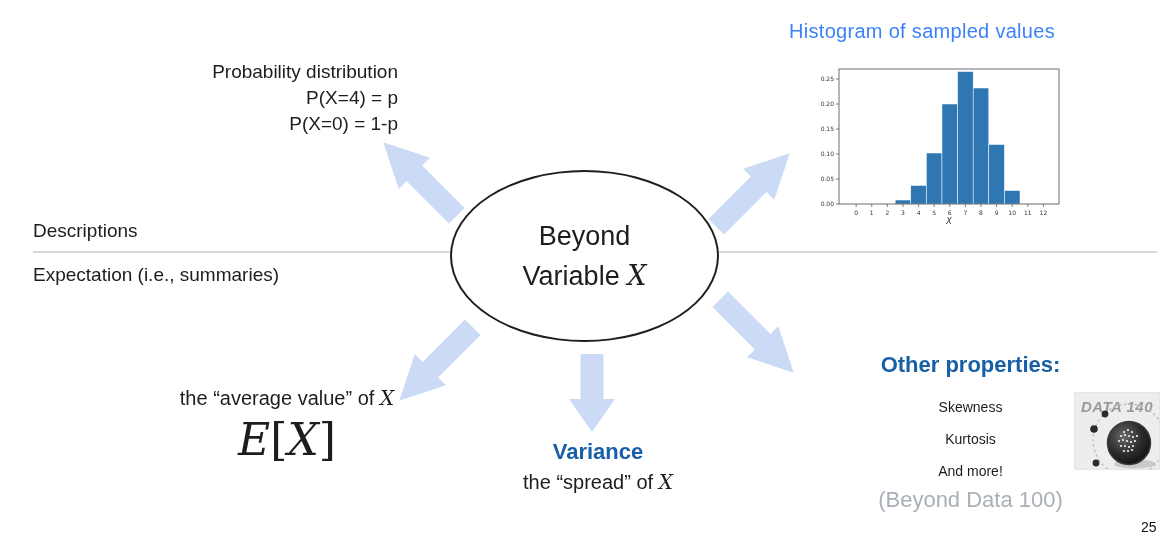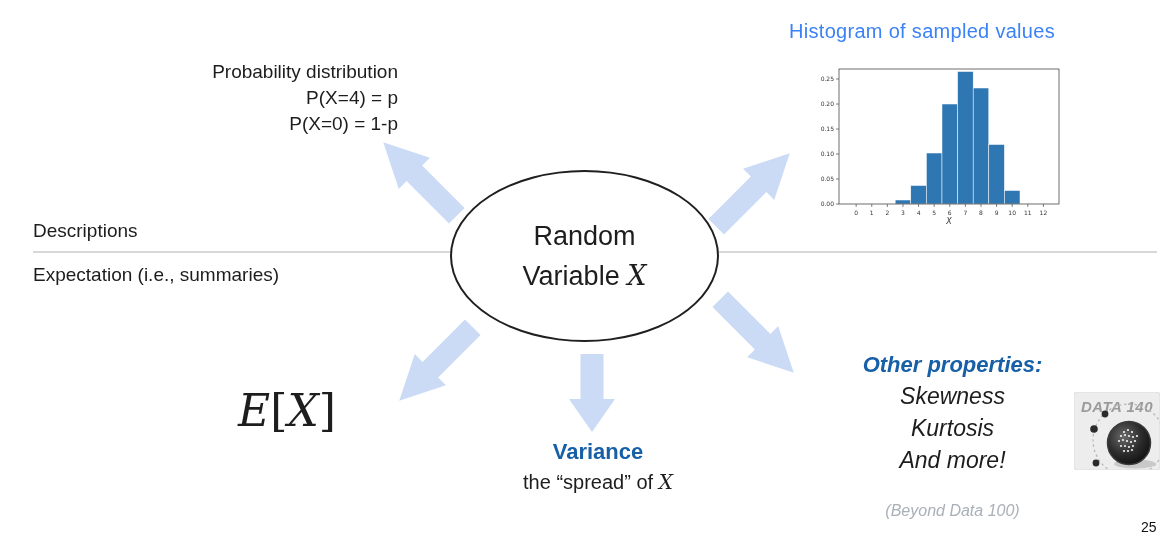--- a/index.html
+++ b/index.html
@@ -23,23 +23,23 @@
   }
   
   .arrow{overflow:visible;}
   .arrow polygon{fill:#cbdbf6;}
   
   .block{text-align:center;}
   .bt{font-size:22px;font-weight:bold;color:#1760a8;}
   .bd{font-size:20px;margin-top:5px;}
   .exp{left:127px;top:381px;width:320px;}
   .var{left:440px;top:439px;width:316px;}
-  .other{left:830px;top:352px;width:245px;font-style:italic;}
-  .other-items{font-size:23px;line-height:32px;margin-top:2px;}
-  .other-note{font-size:16px;color:#a9b0b7;margin-top:26px;}
+  .other{left:848px;top:352px;width:245px;}
+  .other-items{font-size:14px;line-height:32px;margin-top:13px;}
+  .other-note{font-size:22px;color:#a9b0b7;}
   .mi{font-family:"DejaVu Serif",serif;font-style:italic;}
   .mo{font-family:"DejaVu Serif",serif;font-style:normal;}
   .f-exp{font-size:44px;line-height:52px;margin-top:4px;text-align:center;}
   .f-var{font-size:28px;line-height:34px;margin-top:4px;}
   .page-num{left:1141px;top:519px;font-size:14px;color:#111;}
   .hist-svg{left:815px;top:60px;}
   .logo-svg{left:1074px;top:392px;}
 </style>
 </head>
 <body>
@@ -119,26 +119,29 @@
     </svg>
   <svg class="abs arrow" style="left:553px;top:370px;transform:rotate(90deg);" width="78" height="46" viewBox="0 0 104 44" preserveAspectRatio="none">
     <polygon points="0,11 60,11 60,0 104,22 60,44 60,33 0,33"></polygon>
     </svg>
   <svg class="abs arrow" style="left:705px;top:314px;transform:rotate(45deg);" width="104" height="44" viewBox="0 0 104 44" preserveAspectRatio="none">
     <polygon points="0,11 60,11 60,0 104,22 60,44 60,33 0,33"></polygon>
     </svg>
 
   <div class="abs ellipse">
     <div>
-      <span>Random</span><br>
+      <span>Beyond</span><br>
       <span>Variable </span><span class="mi">X</span>
     </div>
   </div>
 
   <div class="abs block exp">
+    <div class="bd">
+      <span>the “average value” of </span><span class="mi">X</span>
+    </div>
     <div class="f-exp">
       <span class="mi">E</span><span class="mo">[</span><span class="mi">X</span><span class="mo">]</span>
     </div>
   </div>
 
   <div class="abs block var">
     <div class="bt">Variance</div>
     <div class="bd">
       <span>the “spread” of </span><span class="mi">X</span>
     </div>

